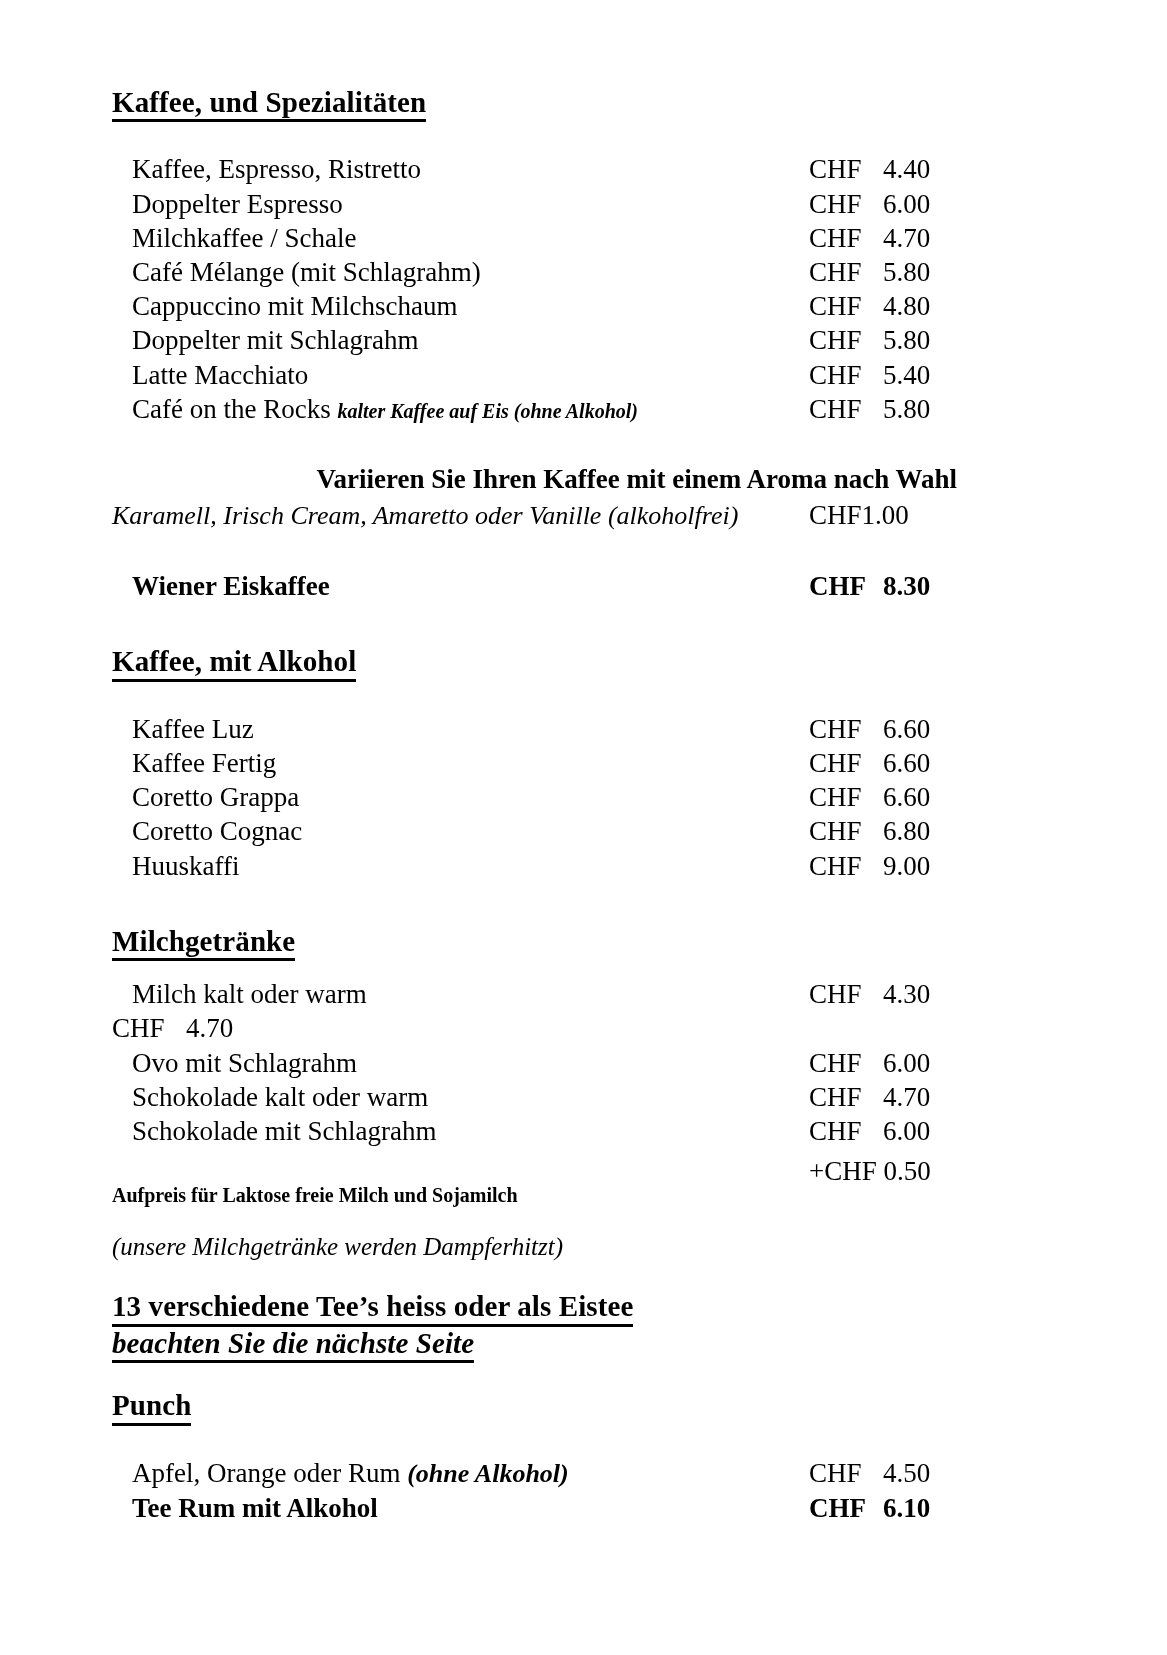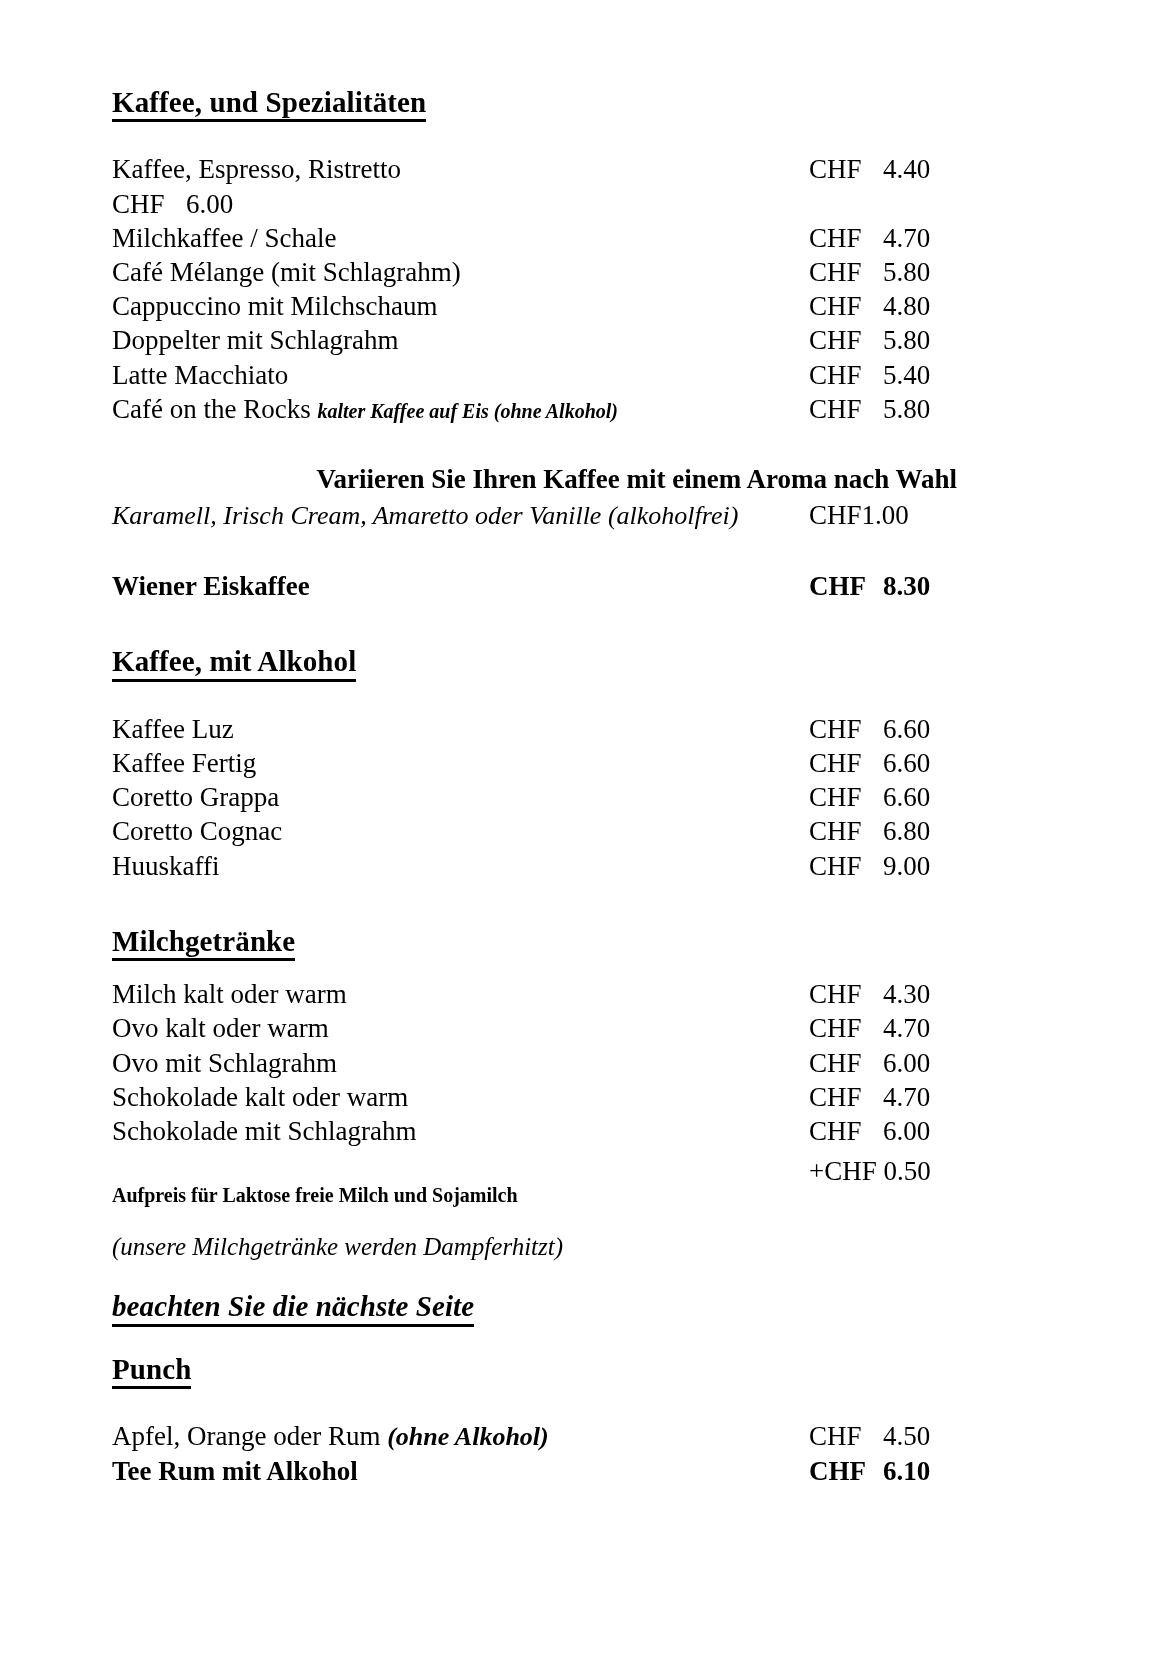--- a/index.html
+++ b/index.html
@@ -56,20 +56,21 @@
     display: flex;
     align-items: baseline;
     width: 100%;
     line-height: 34.2px;
   }
   .row .name {
     flex: 1 1 auto;
     font-size: 27px;
     white-space: nowrap;
     overflow: visible;
+    margin-left: 20px;
   }
   .row .name .desc {
     font-style: italic;
     font-size: 20px;
     font-weight: bold;
   }
   .row .price {
     flex: 0 0 auto;
     display: flex;
     width: 148px;
@@ -162,20 +163,21 @@
 
     <div class="rows">
       <div class="row">
         <span class="name">Kaffee, Espresso, Ristretto</span>
         <span class="price">
           <span class="cur">CHF</span>
           <span class="amt">4.40</span>
         </span>
       </div>
       <div class="row">
+        <span class="name">Doppelter Espresso</span>
         <span class="price">
           <span class="cur">CHF</span>
           <span class="amt">6.00</span>
         </span>
       </div>
       <div class="row">
         <span class="name">Milchkaffee / Schale</span>
         <span class="price">
           <span class="cur">CHF</span>
           <span class="amt">4.70</span>
@@ -293,21 +295,20 @@
 
     <div class="rows">
       <div class="row">
         <span class="name">Milch kalt oder warm</span>
         <span class="price">
           <span class="cur">CHF</span>
           <span class="amt">4.30</span>
         </span>
       </div>
       <div class="row">
-        <span class="name">Ovo kalt oder warm</span>
         <span class="price">
           <span class="cur">CHF</span>
           <span class="amt">4.70</span>
         </span>
       </div>
       <div class="row">
         <span class="name">Ovo mit Schlagrahm</span>
         <span class="price">
           <span class="cur">CHF</span>
           <span class="amt">6.00</span>
@@ -335,20 +336,23 @@
       <span class="name">Aufpreis für Laktose freie Milch und Sojamilch</span>
       <span class="price">+CHF 0.50</span>
     </div>
 
     <div class="gap-sm"></div>
 
     <div class="note">(unsere Milchgetränke werden Dampferhitzt)</div>
 
     <div class="gap-md"></div>
 
+    <div class="sec-head">
+      <span class="u">13 verschiedene Tee’s heiss oder als Eistee</span>
+    </div>
     <div class="sec-head sec-head-italic">
       <span class="u">beachten Sie die nächste Seite</span>
     </div>
 
     <div class="gap-md"></div>
 
     <div class="sec-head">
       <span class="u">Punch</span>
     </div>
     <div class="gap-head"></div>

